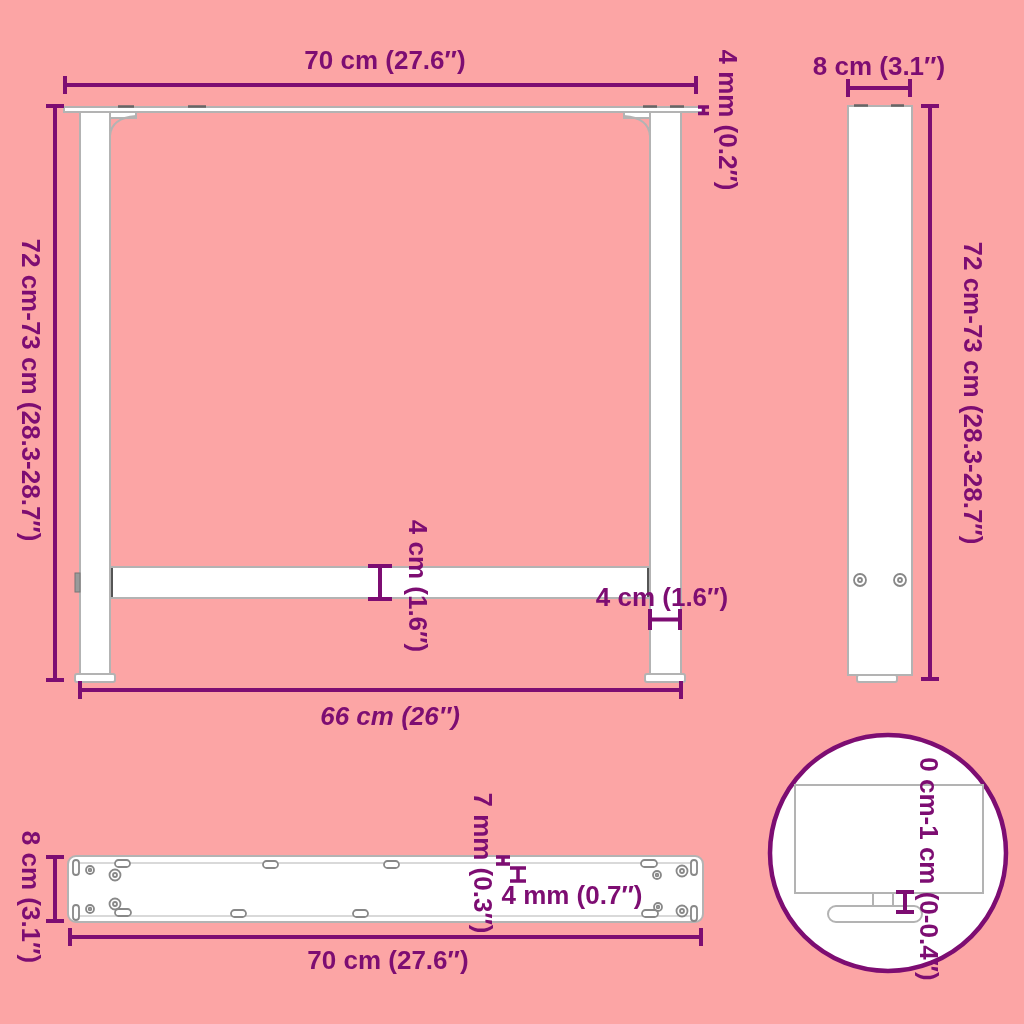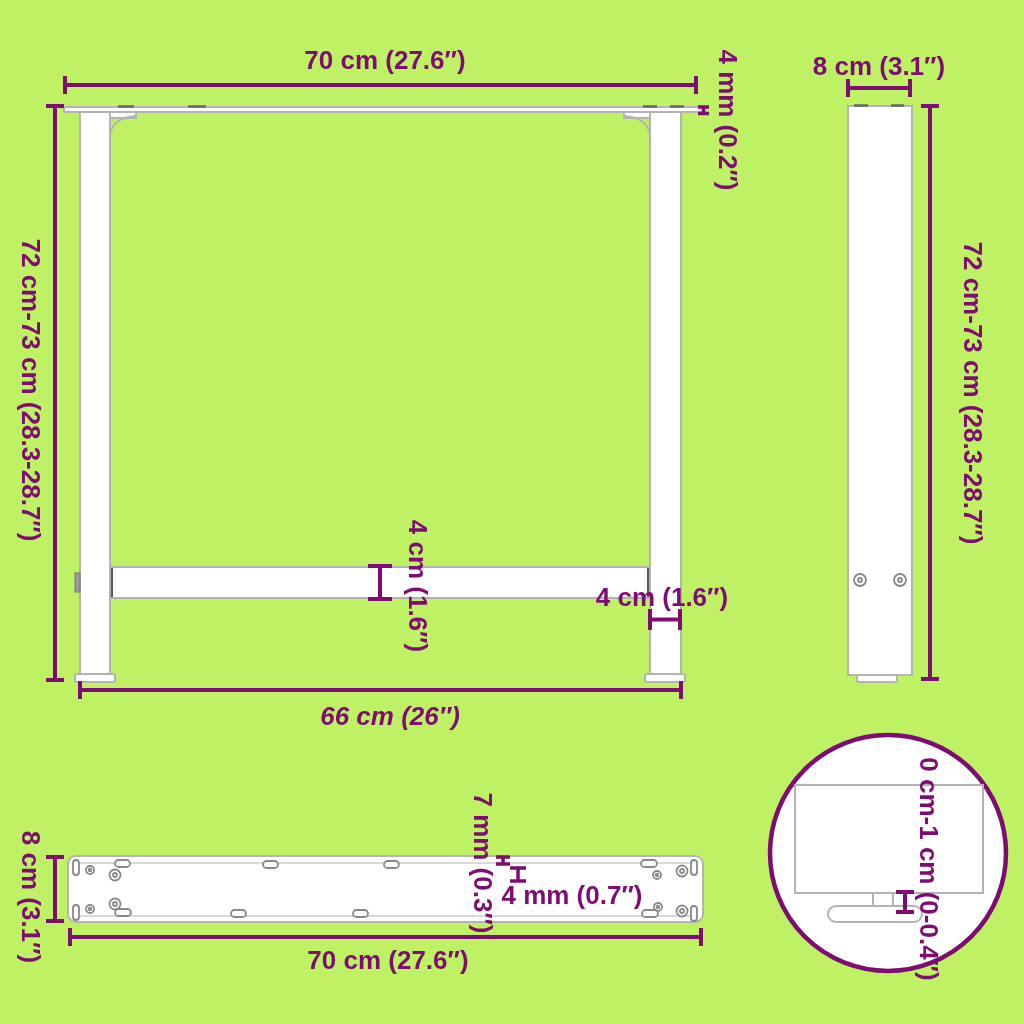--- a/index.html
+++ b/index.html
@@ -1,16 +1,16 @@
 <!DOCTYPE html>
 <html><head>
 <meta charset="utf-8">
 <style>
   html,body{margin:0;padding:0;background:#ffffff;}
-  .stage{position:relative;width:1024px;height:1024px;background:#bef264;overflow:hidden;
+  .stage{position:relative;width:1024px;height:1024px;background:#fca5a5;overflow:hidden;
          font-family:"Liberation Sans",sans-serif;}
   .stage svg{position:absolute;left:0;top:0;}
   .lbl{position:absolute;font-weight:700;font-size:26px;color:#7d0d72;
        white-space:nowrap;letter-spacing:0;}
   .h{transform:translate(-50%,-50%);}
   .v{transform:translate(-50%,-50%) rotate(90deg);}
   
   .o{fill:#ffffff;stroke:#b3b3b3;stroke-width:2;}
   .ol{fill:none;stroke:#b3b3b3;stroke-width:2;}
   .thin{fill:none;stroke:#cccccc;stroke-width:1.5;}

